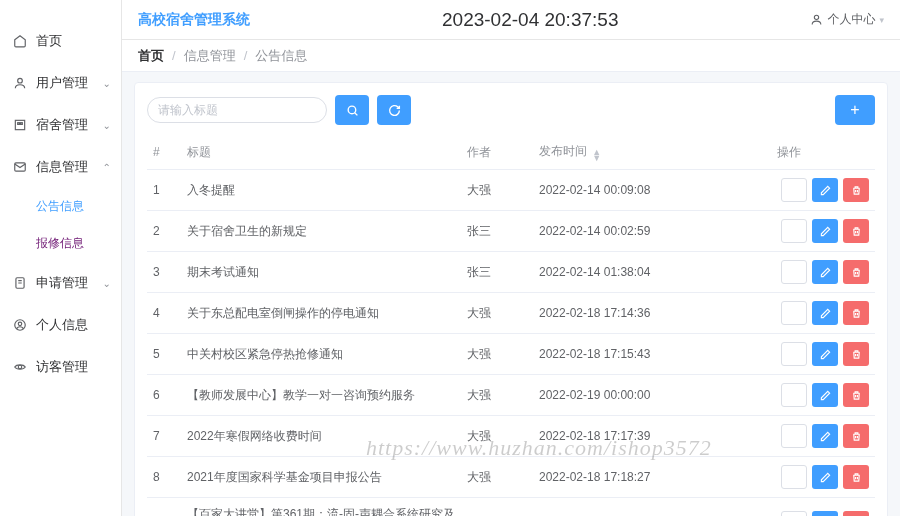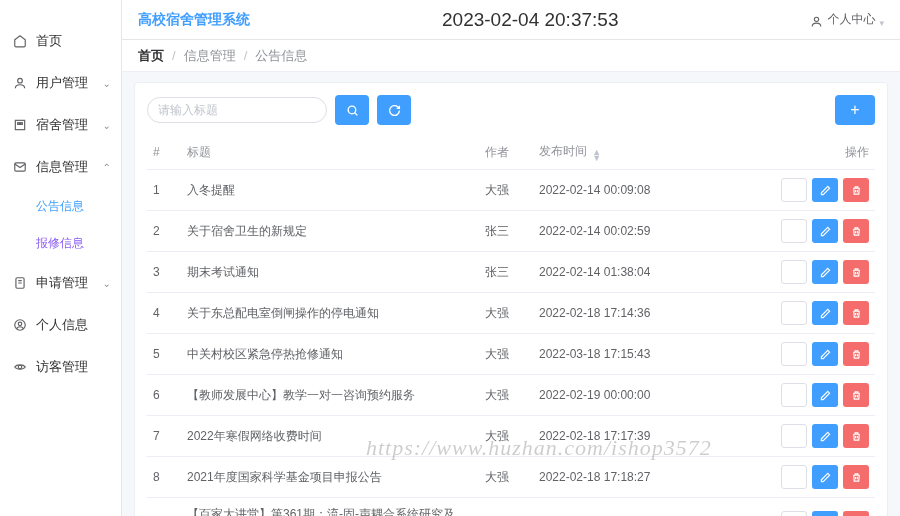--- a/index.html
+++ b/index.html
@@ -2,47 +2,47 @@
 <html><head>
 <meta charset="utf-8">
 <style>
 * { margin: 0; padding: 0; box-sizing: border-box; }
 body { font-family: -apple-system, "Helvetica Neue", Arial, sans-serif; font-size: 13px; color: #606266; background: #f5f7fa; width: 900px; height: 516px; overflow: hidden; }
 .layout { display: flex; height: 516px; }
 .sidebar { width: 122px; background: #fff; border-right: 1px solid #e6e6e6; padding-top: 20px; }
 .nav-item { display: flex; align-items: center; padding: 12px 12px; cursor: pointer; color: #303133; font-size: 13px; position: relative; }
 .nav-item .icon { width: 16px; height: 16px; margin-right: 8px; display: inline-flex; align-items: center; justify-content: center; }
 .nav-item .chev { position: absolute; right: 10px; color: #909399; font-size: 10px; }
-.sub-item { padding: 10px 12px 10px 36px; cursor: pointer; font-size: 12px; color: #8b5cf6; }
+.sub-item { padding: 10px 12px 10px 36px; cursor: pointer; font-size: 12px; color: #701a75; }
 .sub-item.active { color: #409eff; }
 .main { flex: 1; display: flex; flex-direction: column; }
 .header { height: 40px; background: #fff; display: flex; align-items: center; padding: 0 16px; border-bottom: 1px solid #e6e6e6; }
 .app-title { color: #409eff; font-weight: 700; font-size: 14px; }
 .datetime { flex: 1; text-align: center; color: #303133; font-size: 19px; }
-.user-center { display: flex; align-items: flex-end; color: #606266; font-size: 12px; cursor: pointer; }
+.user-center { display: flex; align-items: center; color: #606266; font-size: 12px; cursor: pointer; }
 .user-center .icon { margin-right: 4px; }
 .breadcrumb { height: 32px; display: flex; align-items: center; padding: 0 16px; background: #fff; border-bottom: 1px solid #ebeef5; font-size: 13px; }
 .breadcrumb .bc-item { color: #909399; }
 .breadcrumb .bc-item.first { color: #303133; font-weight: 700; }
 .breadcrumb .sep { margin: 0 8px; color: #c0c4cc; }
 .content { flex: 1; padding: 10px 12px; overflow: auto; }
 .card { background: #fff; border: 1px solid #ebeef5; border-radius: 4px; padding: 12px; }
 .toolbar { display: flex; align-items: center; margin-bottom: 10px; }
 .search-input { width: 180px; height: 26px; border: 1px solid #dcdfe6; border-radius: 15px; padding: 0 10px; font-size: 12px; color: #606266; outline: none; }
 .search-input::placeholder { color: #c0c4cc; }
 .btn { height: 30px; min-width: 34px; border: none; border-radius: 4px; cursor: pointer; display: inline-flex; align-items: center; justify-content: center; margin-left: 8px; color: #fff; }
 .btn-primary { background: #409eff; }
 .btn-add { margin-left: auto; width: 40px; background: #409eff; font-size: 16px; }
 table { width: 100%; border-collapse: collapse; }
 th, td { text-align: left; padding: 8px 6px; border-bottom: 1px solid #ebeef5; font-size: 12px; }
 th { color: #909399; font-weight: 500; background: #fff; }
 td { color: #606266; }
 .col-idx { width: 34px; }
 .col-title { width: 280px; }
-.col-author { width: 72px; text-align: center; }
+.col-author { width: 72px; }
 .col-time { width: 170px; }
 .ops { display: flex; gap: 5px; justify-content: flex-end; }
 .ops .op { width: 26px; height: 24px; border-radius: 3px; display: inline-flex; align-items: center; justify-content: center; cursor: pointer; color: #fff; font-size: 11px; }
 .op-more { background: #fff; border: 1px solid #dcdfe6; color: #606266; letter-spacing: 1px; }
 .op-edit { background: #409eff; }
 .op-del { background: #f56c6c; }
 .sort-caret { font-size: 9px; color: #c0c4cc; margin-left: 2px; display: inline-flex; flex-direction: column; line-height: 6px; }
 svg { display: block; }
 .watermark { position: absolute; bottom: 55px; left: 320px; font-family: Georgia, serif; font-size: 22px; color: rgba(0,0,0,0.2); font-style: italic; pointer-events: none; letter-spacing: 1px; margin-left: 46px; }
 </style>
@@ -178,21 +178,21 @@
               <th class="col-idx">#</th>
               <th class="col-title">标题</th>
               <th class="col-author">作者</th>
               <th class="col-time">
                 <span>发布时间</span>
                 <span class="sort-caret">
                     <span>▲</span>
                     <span>▼</span>
                   </span>
               </th>
-              <th style="text-align:right">操作</th>
+              <th style="text-align:center">操作</th>
             </tr>
           </thead>
           <tbody id="table-body">
               <tr>
                 <td class="col-idx">1</td>
                 <td class="col-title">入冬提醒</td>
                 <td class="col-author">大强</td>
                 <td class="col-time">2022-02-14 00:09:08</td>
                 <td>
                   <div class="ops">
@@ -270,21 +270,21 @@
                         <path d="M5 7h14M10 11v5M14 11v5M6 7l1 13h10l1-13M9 7V4h6v3"></path>
                       </svg>
                     </span>
                   </div>
                 </td>
               </tr>
               <tr>
                 <td class="col-idx">5</td>
                 <td class="col-title">中关村校区紧急停热抢修通知</td>
                 <td class="col-author">大强</td>
-                <td class="col-time">2022-03-18 17:15:43</td>
+                <td class="col-time">2022-02-18 17:15:43</td>
                 <td>
                   <div class="ops">
                     <span class="op op-more">···</span>
                     <span class="op op-edit">
                       <svg width="11" height="11" viewBox="0 0 24 24" fill="none" stroke="#fff" stroke-width="2.5">
                         <path d="M17 3l4 4L7 21H3v-4z"></path>
                       </svg>
                     </span>
                     <span class="op op-del">
                       <svg width="11" height="11" viewBox="0 0 24 24" fill="none" stroke="#fff" stroke-width="2.5">

